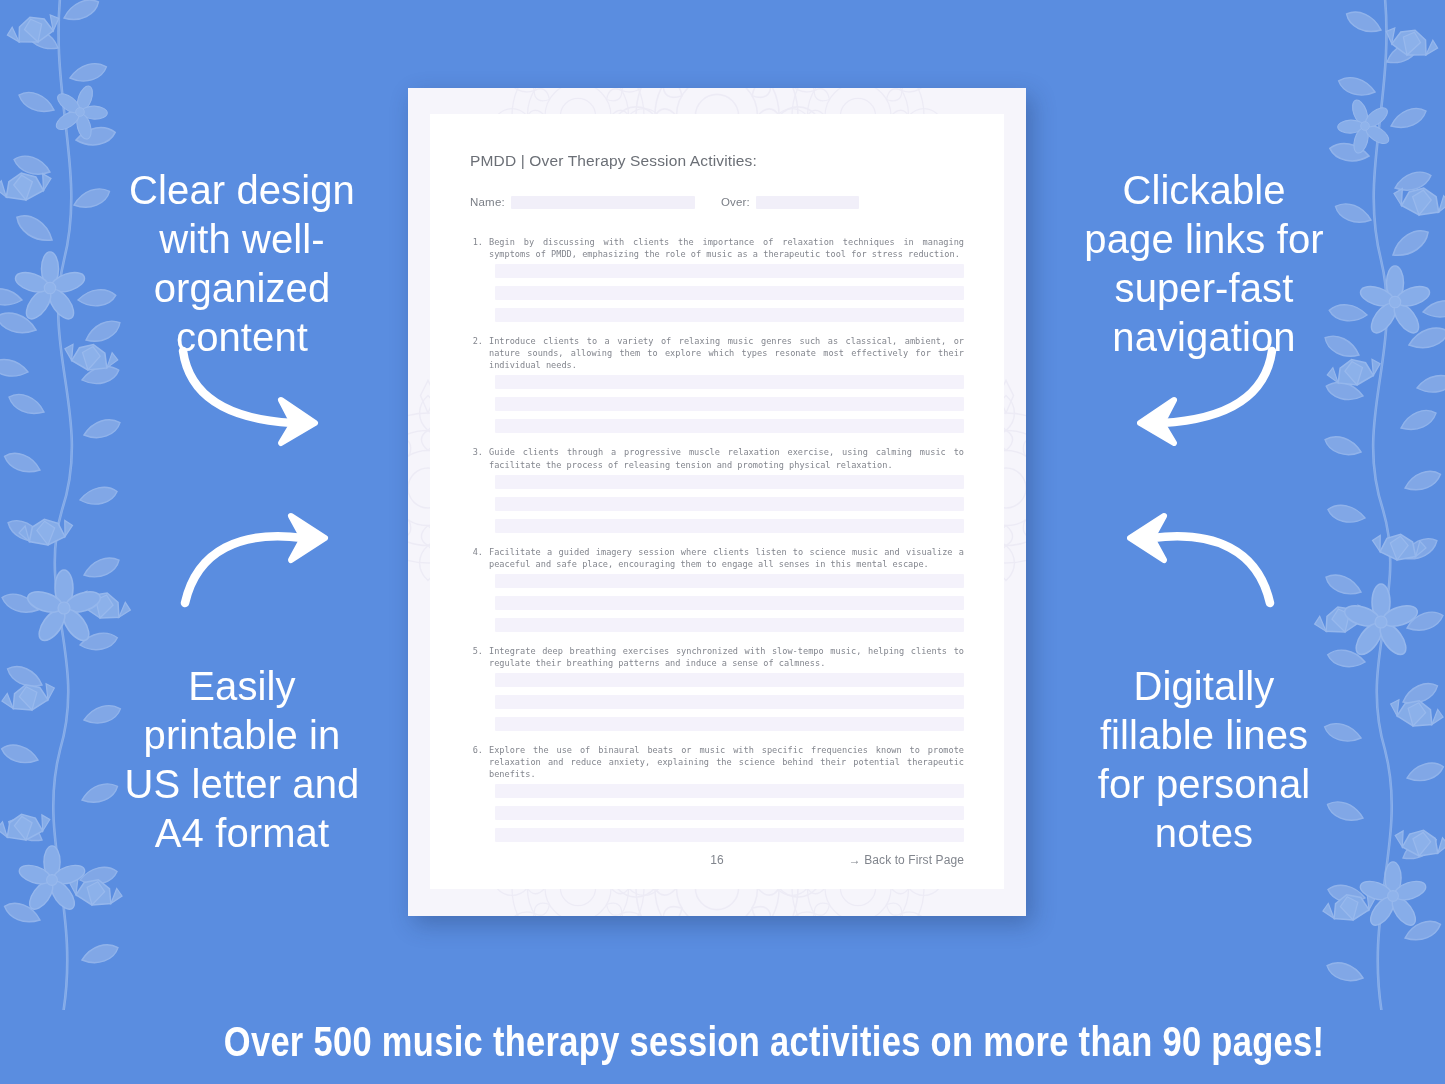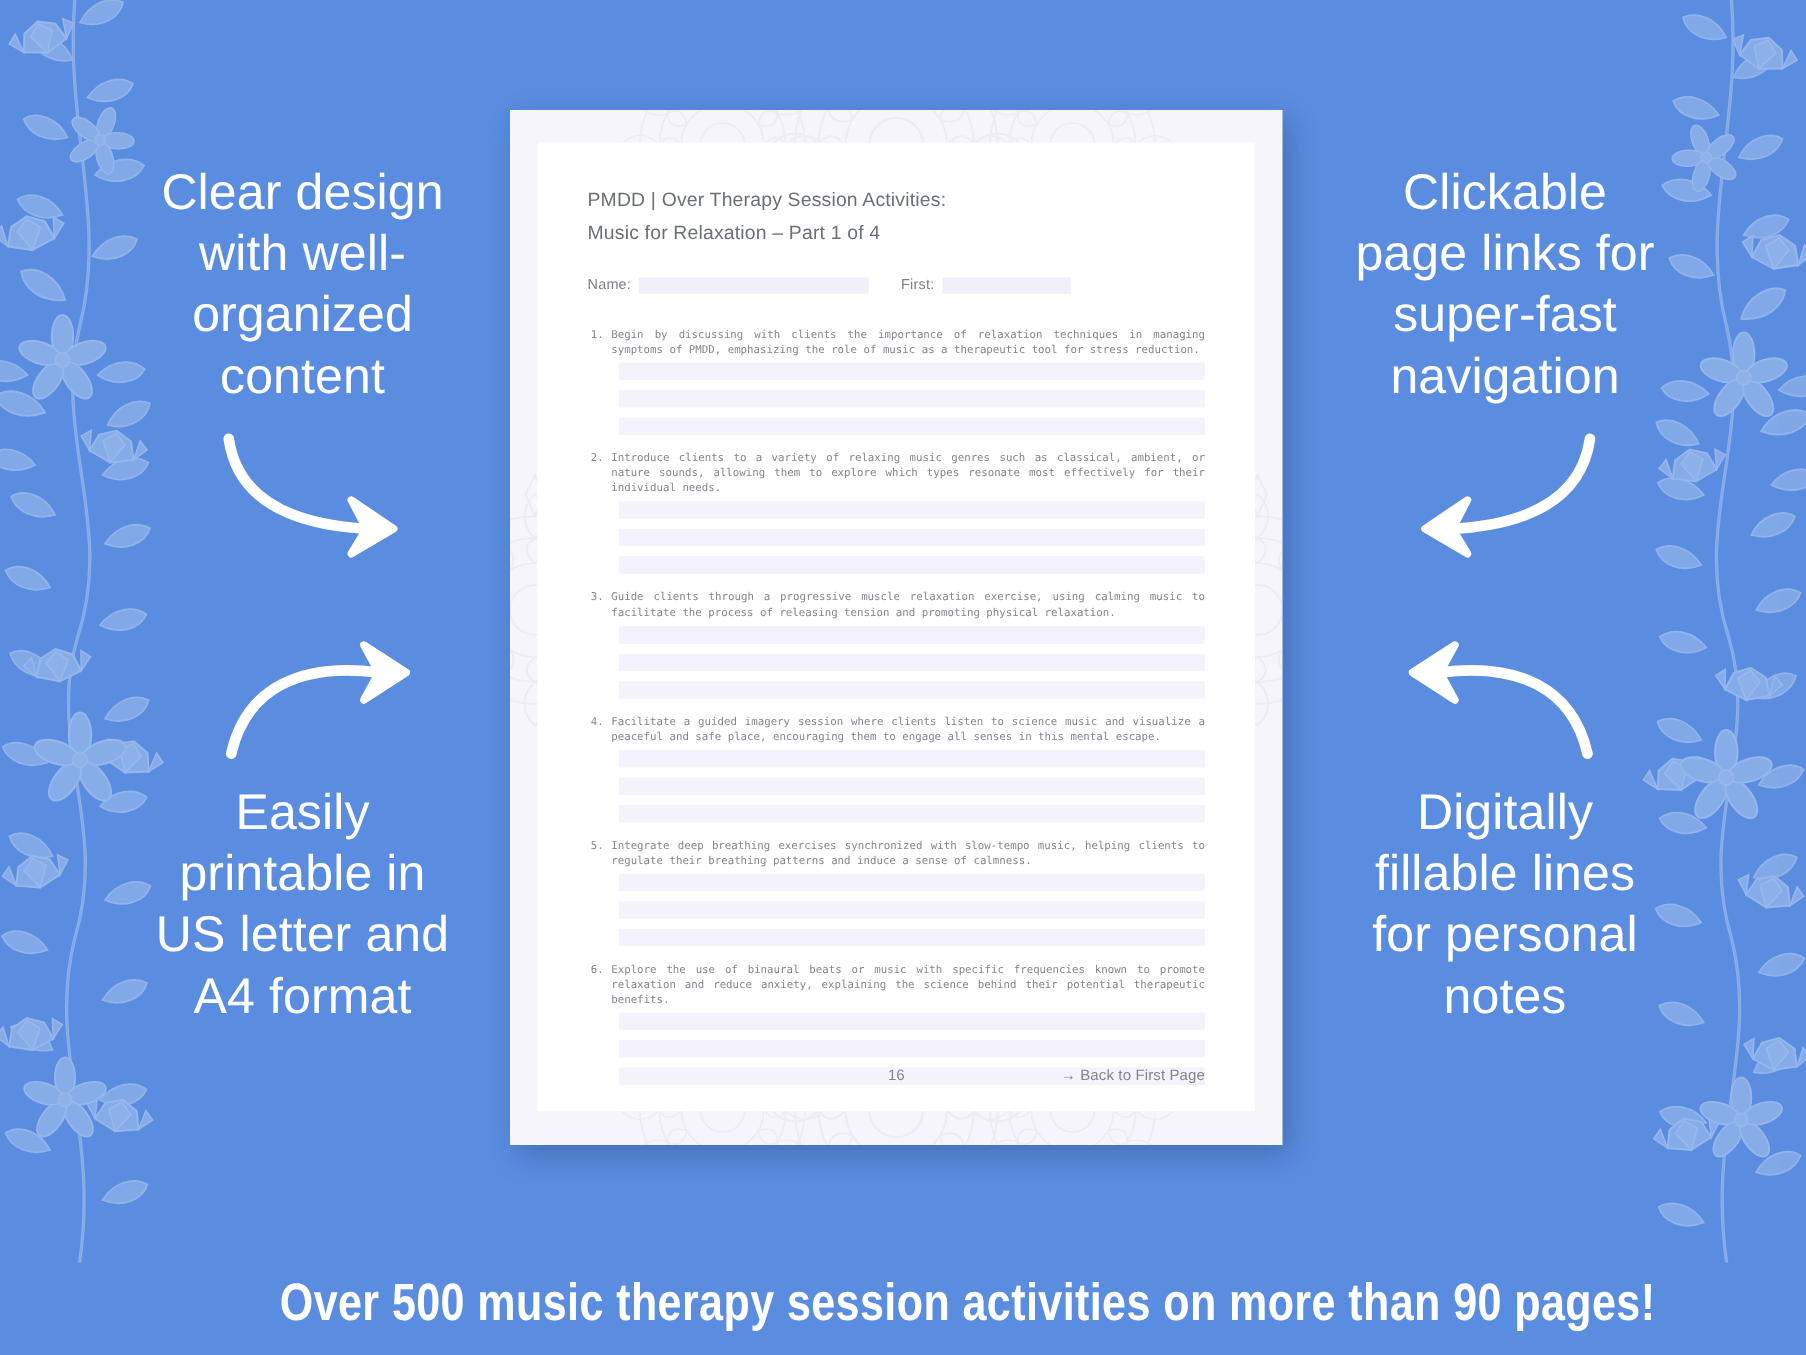--- a/index.html
+++ b/index.html
@@ -23,20 +23,21 @@
   
   .promo {
     position:absolute;
     color:#ffffff;
     font-size:40px;
     line-height:49px;
     text-align:center;
     font-weight:400;
     letter-spacing:.1px;
     white-space:pre-line;
+    margin-top:36px;
   }
   .promo.p1 { left:92px;  top:130px; width:300px; }
   .promo.p2 { left:92px;  top:626px; width:300px; }
   .promo.p3 { left:1054px;top:130px; width:300px; }
   .promo.p4 { left:1054px;top:626px; width:300px; }
 
   
   .arrow { position:absolute; pointer-events:none; }
   .a1 { left:175px;  top:345px; width:185px; height:105px; }
   .a2 { left:175px;  top:508px; width:185px; height:102px; }
@@ -390,28 +391,27 @@
       <use href="#mandala" transform="translate(309,800) scale(1.35)"></use>
       <use href="#mandala" transform="translate(170,800) scale(1.1)"></use>
       <use href="#mandala" transform="translate(450,800) scale(1.1)"></use>
     </svg>
   </div>
 
   <div id="document-page">
 
     <div>
       <div class="doc-title">PMDD | Over Therapy Session Activities:</div>
-      <div class="doc-title">Music for Relaxation – Part 1 of 4</div>
     </div>
 
     <div class="namedate">
       <span class="nd-label">Name:</span>
       <span class="nd-blank name"></span>
       <span class="nd-gap"></span>
-      <span class="nd-label">First:</span>
+      <span class="nd-label">Over:</span>
       <span class="nd-blank date"></span>
     </div>
 
     <div id="activity-list">
 
       <div class="activity">
         <div class="activity-row">
           <span class="act-num">1.</span>
           <span class="act-text">Begin by discussing with clients the importance of relaxation techniques in managing symptoms of PMDD, emphasizing the role of music as a therapeutic tool for stress reduction.</span>
         </div>

